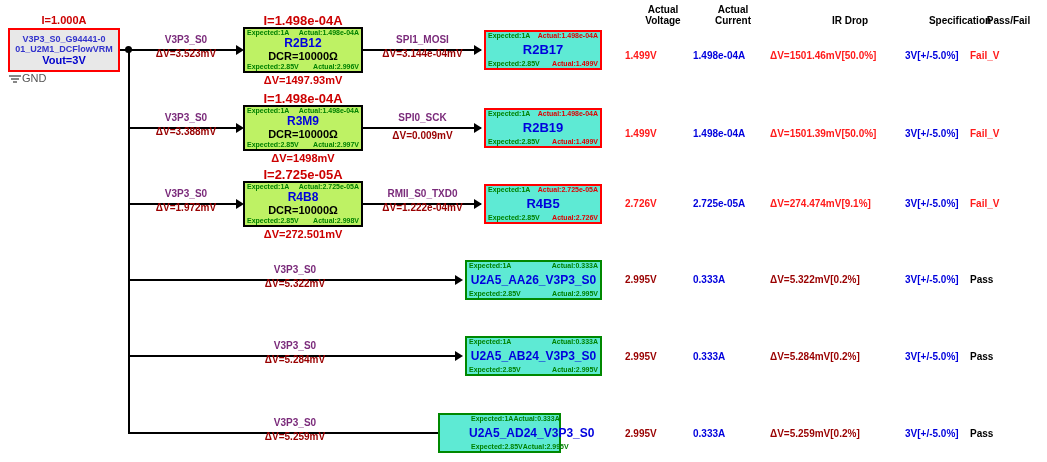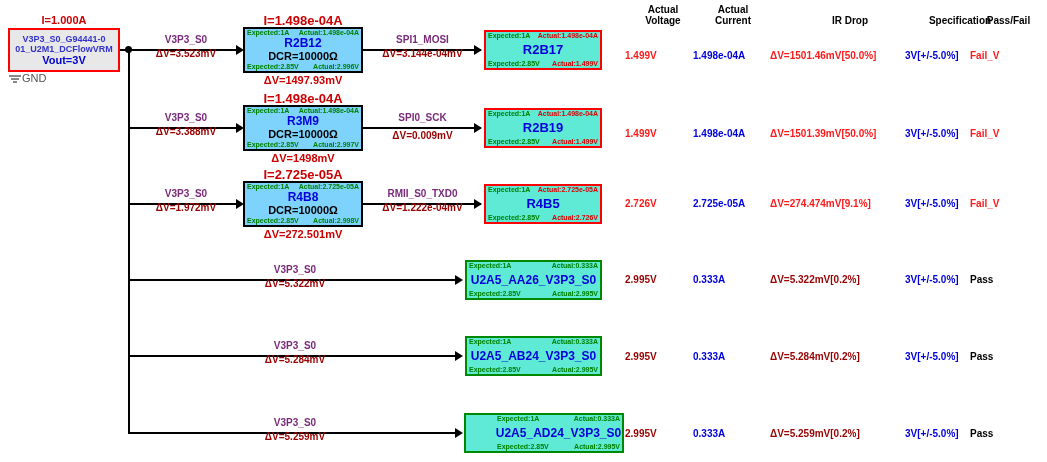--- a/index.html
+++ b/index.html
@@ -18,21 +18,21 @@
 
   
   .src-node{position:absolute;box-sizing:border-box;background:#e8e8e8;
             border:2px solid #ff0000;text-align:center;}
   .src-line{color:#3333cc;font-size:9px;font-weight:bold;line-height:10px;}
   .src-vout{color:#0000cc;font-size:11px;font-weight:bold;line-height:13px;}
   .src-cur{color:#cc0000;font-size:11px;font-weight:bold;}
   .gnd-label{color:#555;font-size:11px;}
 
   
-  .comp{position:absolute;box-sizing:border-box;background:#7dd3fc;
+  .comp{position:absolute;box-sizing:border-box;background:#bef264;
         border:2px solid #000;display:flex;flex-direction:column;
         justify-content:space-between;}
   .comp-row{display:flex;justify-content:space-between;padding:0 2px;
             font-size:7px;font-weight:bold;color:#008000;line-height:8px;}
   .comp-mid{text-align:center;}
   .comp-name{color:#0000dd;font-size:12px;font-weight:bold;line-height:13px;}
   .comp-dcr{color:#000;font-size:11px;font-weight:bold;line-height:13px;}
   .comp-cur{position:absolute;color:#cc0000;font-size:13px;font-weight:bold;
             text-align:center;}
   .comp-dv{position:absolute;color:#cc0000;font-size:11px;font-weight:bold;
@@ -260,21 +260,21 @@
     <span>Expected:1A</span>
     <span>Actual:0.333A</span>
   </div>
   <div class="pin-name wide">U2A5_AB24_V3P3_S0</div>
   <div class="pin-row">
     <span>Expected:2.85V</span>
     <span>Actual:2.995V</span>
   </div>
 </div>
 
-<div class="pin pass" style="left:464px;top:413px;width:160px;height:40px;padding-left:29px;">
+<div class="pin pass" style="left:438px;top:413px;width:123px;height:40px;padding-left:29px;">
   <div class="pin-row">
     <span>Expected:1A</span>
     <span>Actual:0.333A</span>
   </div>
   <div class="pin-name wide">U2A5_AD24_V3P3_S0</div>
   <div class="pin-row">
     <span>Expected:2.85V</span>
     <span>Actual:2.995V</span>
   </div>
 </div>

